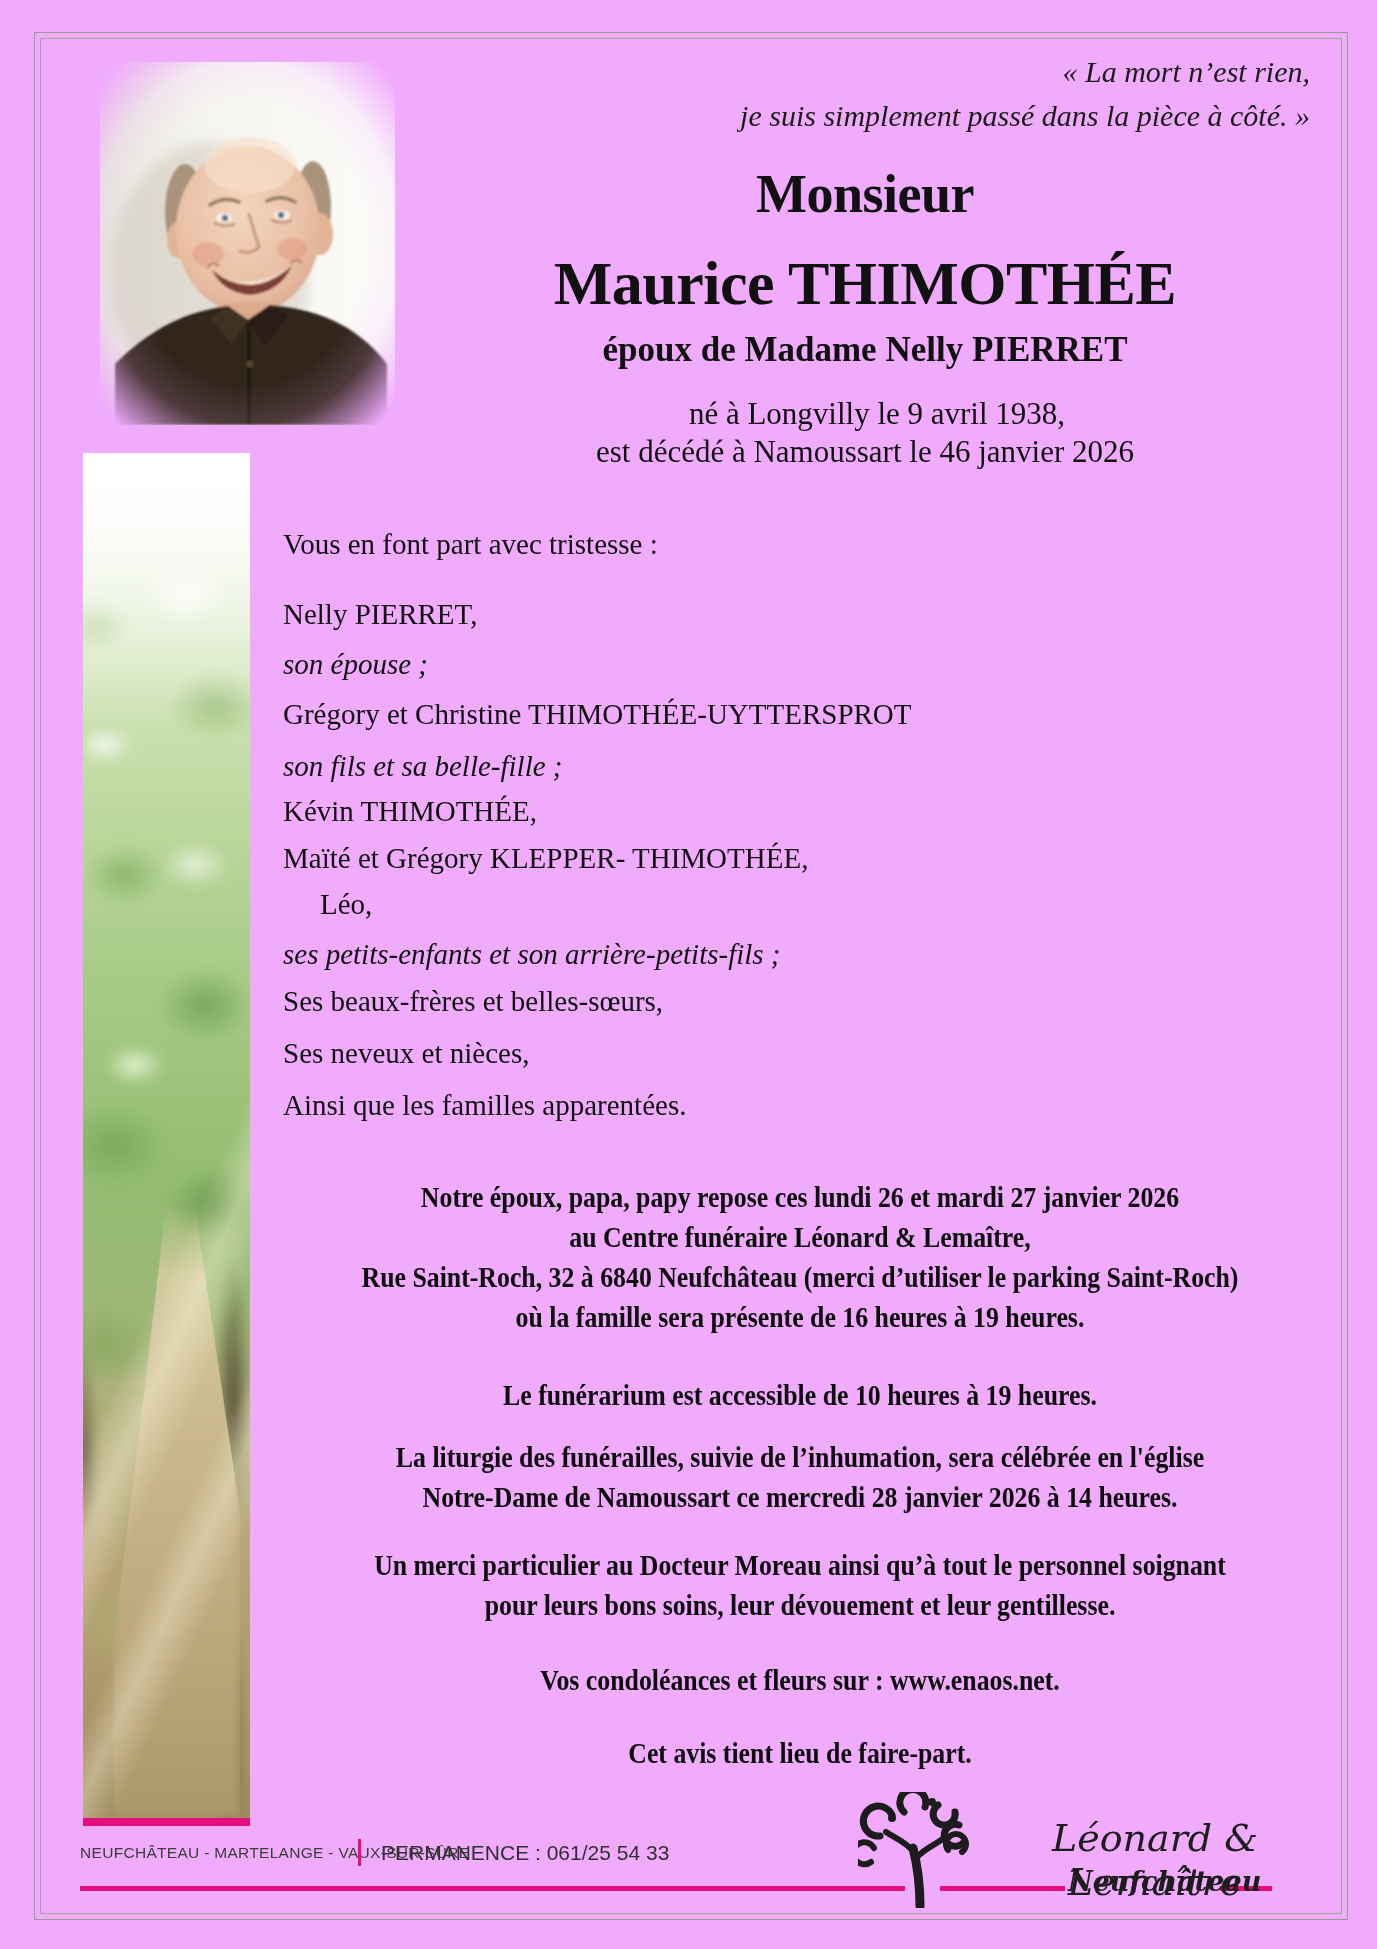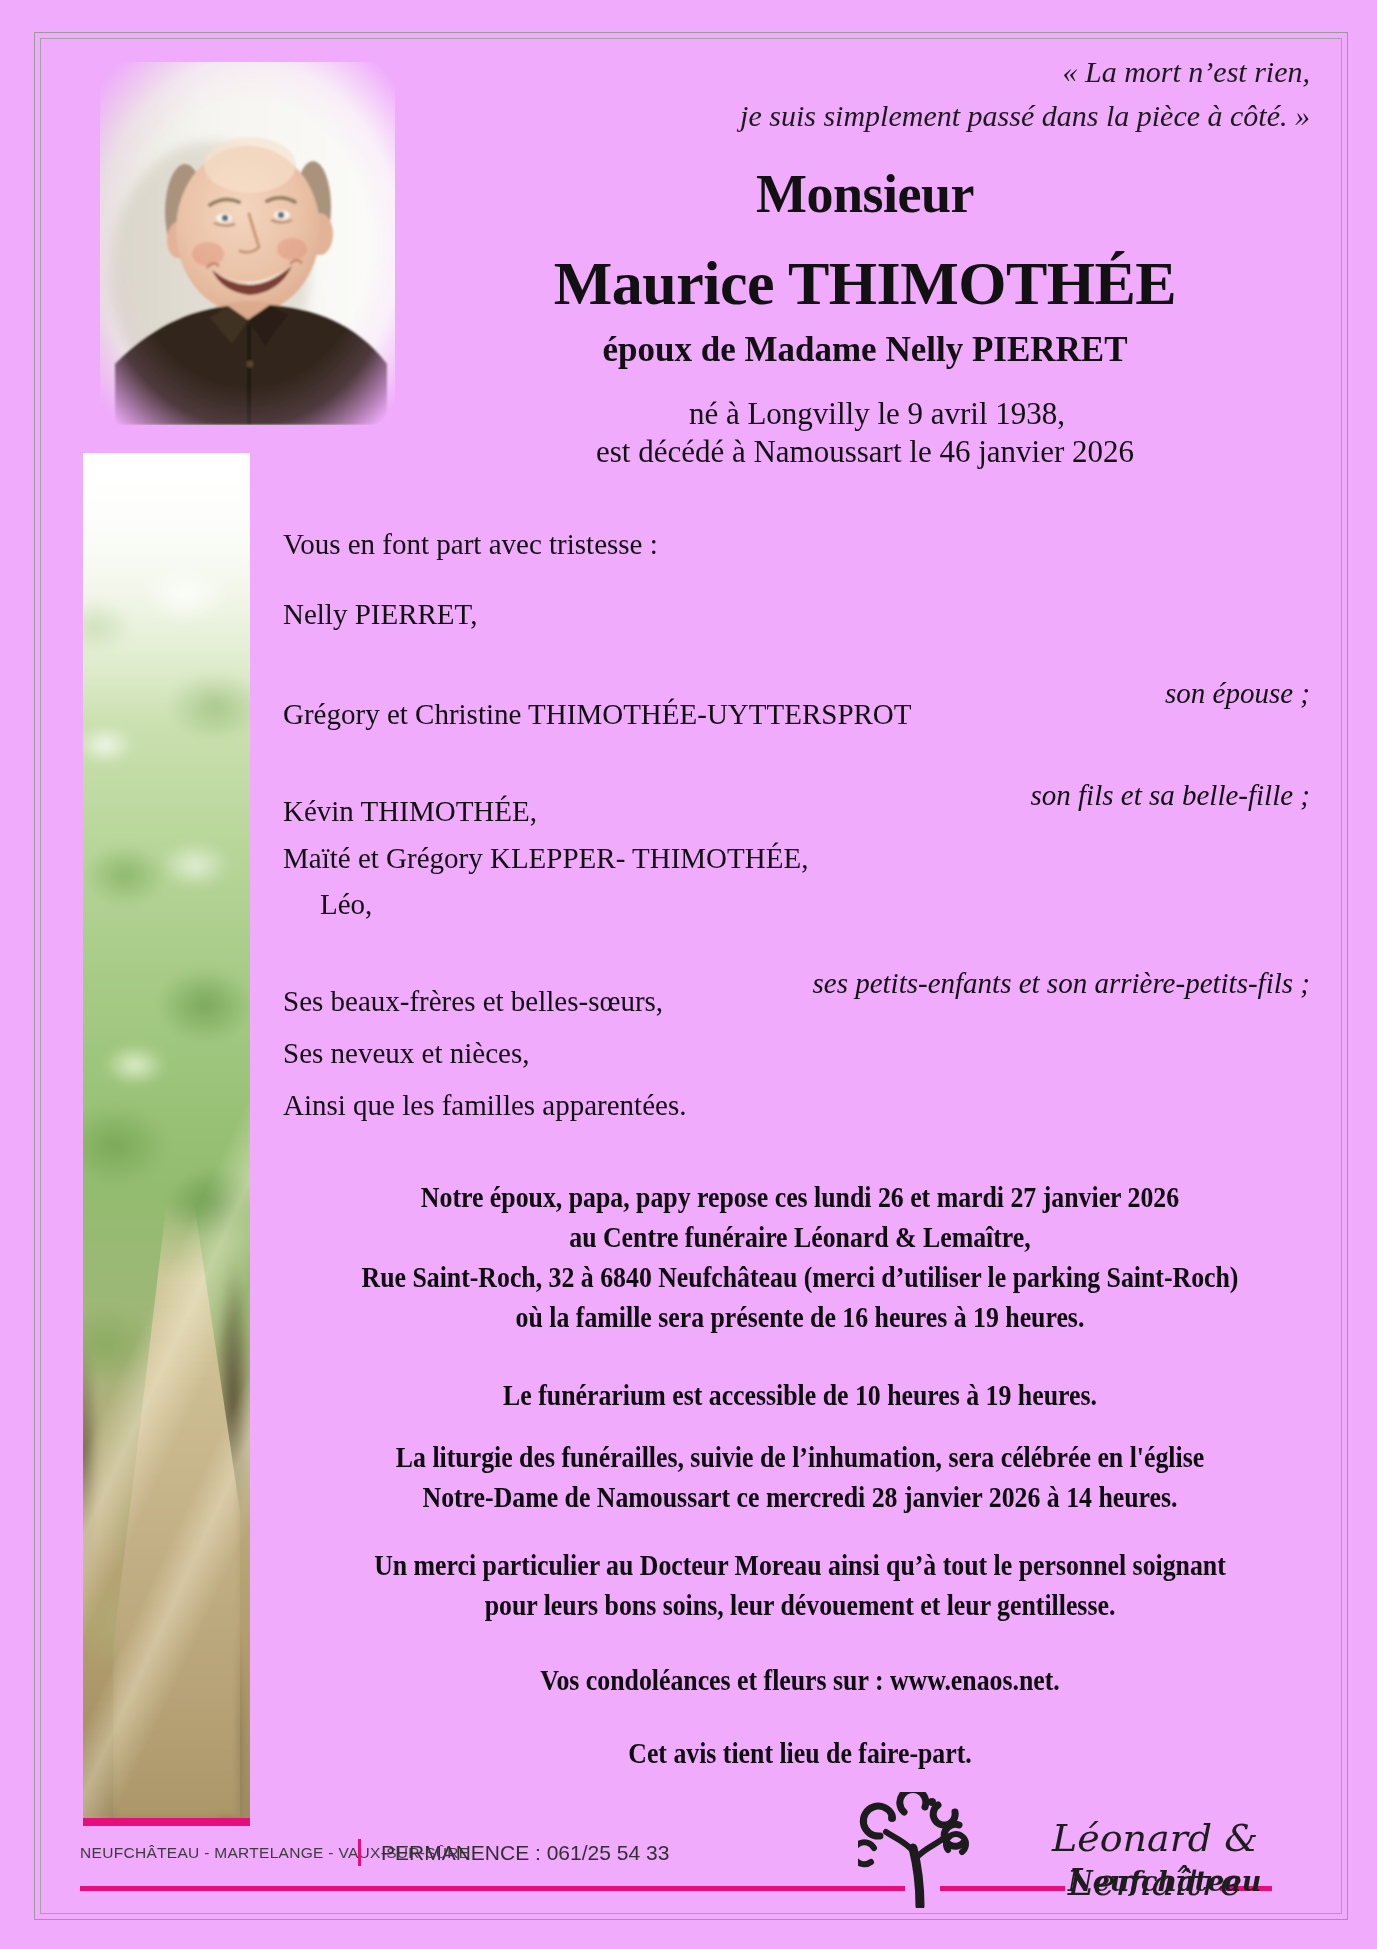--- a/index.html
+++ b/index.html
@@ -62,21 +62,21 @@
     background:
       linear-gradient(180deg, #ffffff 0%, rgba(255,255,255,.85) 5%, rgba(255,255,255,0) 20%),
       linear-gradient(115deg, transparent 58%, rgba(255,248,225,.4) 63%, transparent 69%),
       linear-gradient(115deg, transparent 74%, rgba(255,248,225,.35) 78%, transparent 83%);
   }
   .forest-strip { position:absolute; left:83px; top:1818px; width:167px; height:8px; }
 
   
   .family { position:absolute; left:283px; top:0; width:1027px; font-size:29px; }
   .fl { position:absolute; left:0; width:100%; }
-  .fl.right { text-align:right; font-style:italic;margin-top:29px; }
+  .fl.right { text-align:left; font-style:italic; }
   .fl.indent { padding-left:37px; box-sizing:border-box; }
 
   
   .ceremony { position:absolute; left:283px; top:0; width:1034px; text-align:center;
     font-weight:bold; font-size:30px; color:#0d0d0d; }
   .bl { position:absolute; left:0; width:100%; transform:scaleX(.86); transform-origin:50% 50%; white-space:nowrap; }
 
   
   .footer-locations { position:absolute; left:80px; top:1844px; font-family:"Liberation Sans", sans-serif;
     font-size:15.5px; letter-spacing:.3px; color:#3c3c3c; }

